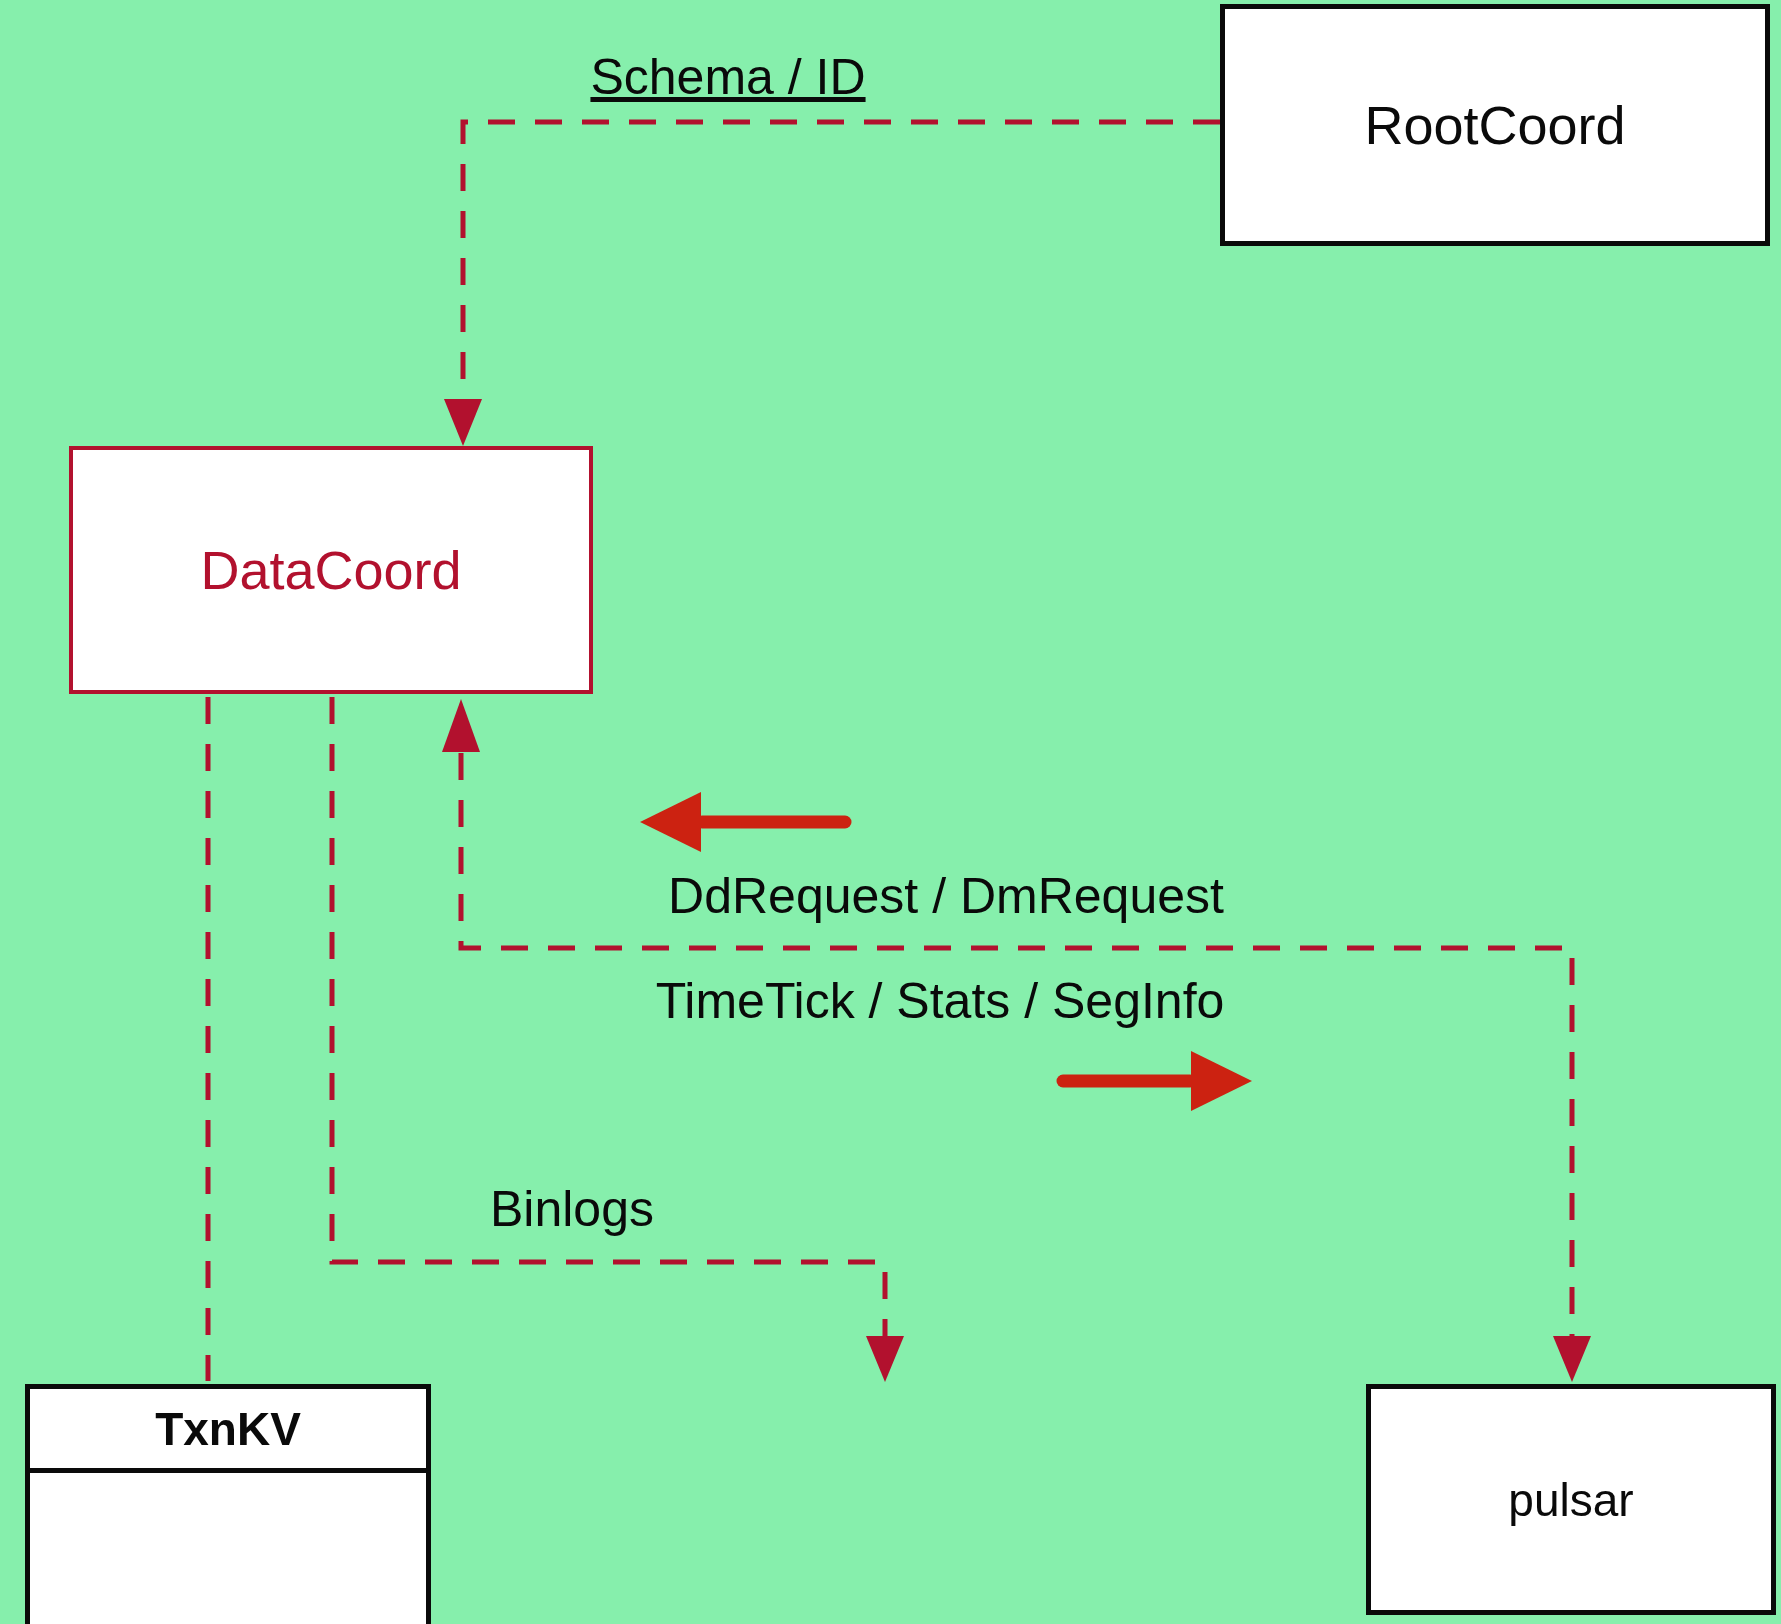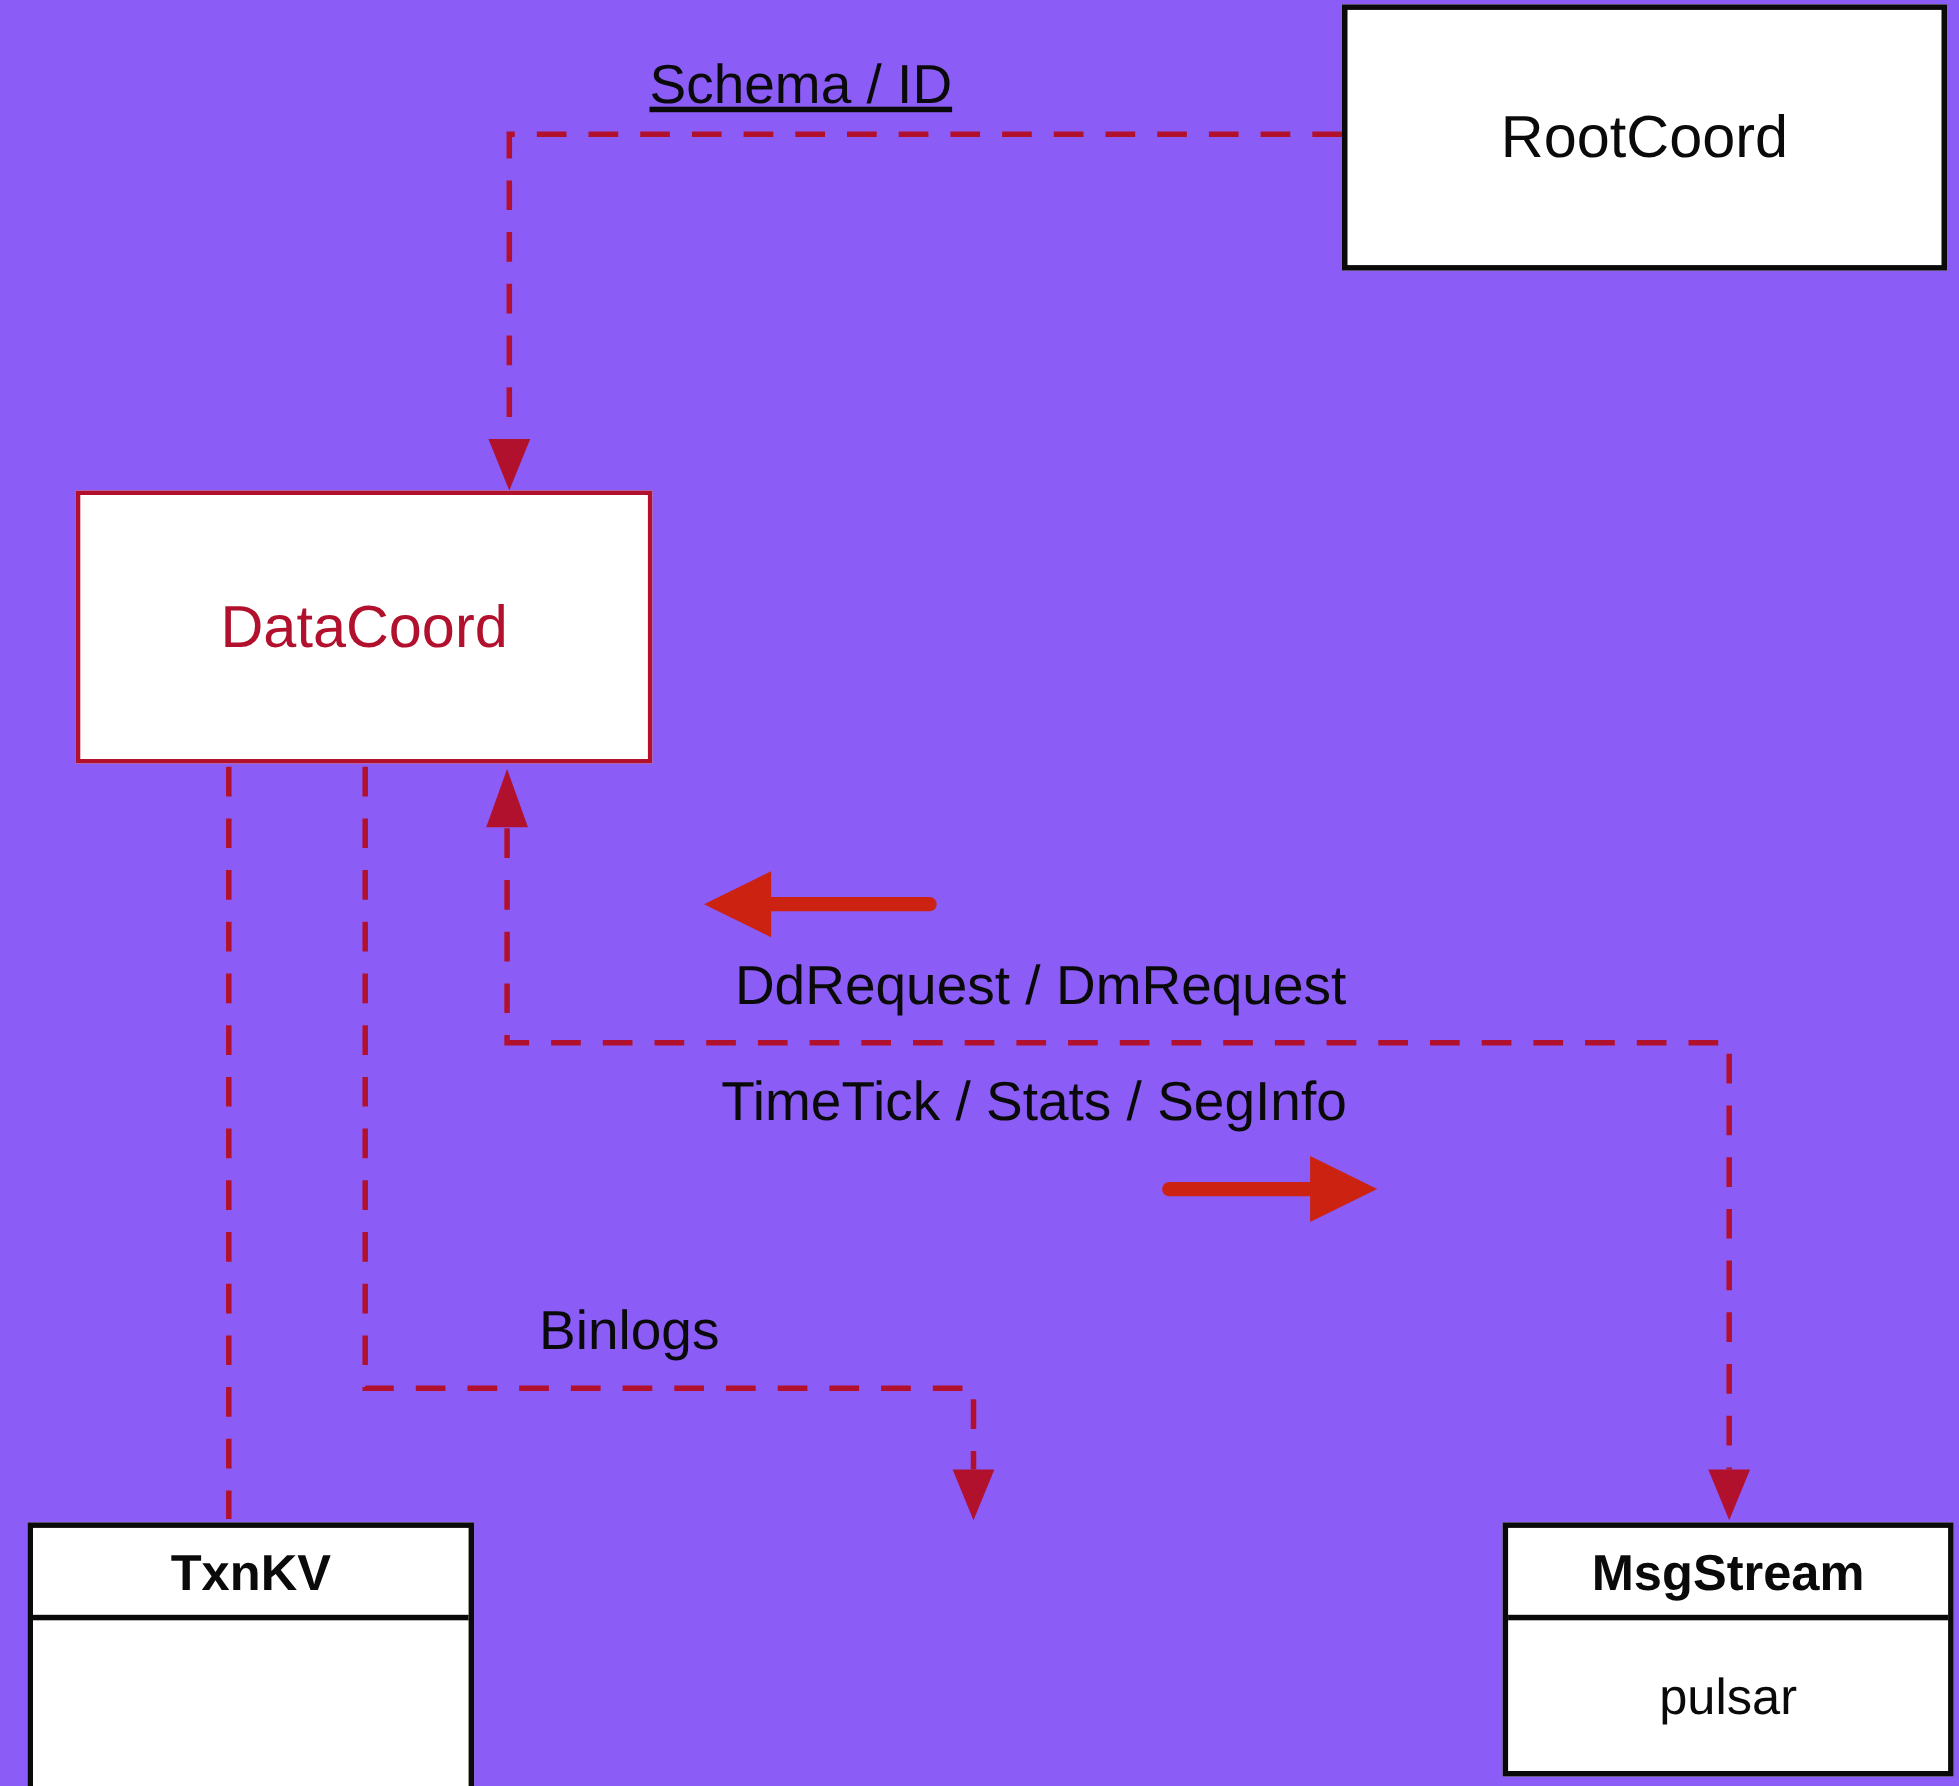--- a/index.html
+++ b/index.html
@@ -4,21 +4,21 @@
 <style>
   :root{
     --line:#b2112e;
     --arrow:#cc2211;
     --black:#0a0a0a;
   }
   html,body{margin:0;padding:0;background:#fff;}
   .canvas{
     position:relative;
     width:1781px;height:1624px;
-    background:#8b5cf6;
+    background:#86efac;
     font-family:"Liberation Sans", sans-serif;
     color:var(--black);
     overflow:hidden;
   }
   .wires{position:absolute;left:0;top:0;width:1781px;height:1624px;}
   .dashed{stroke:var(--line);stroke-width:5;fill:none;stroke-dasharray:27 20;}
   .head{fill:var(--line);stroke:none;}
   .ashaft{stroke:var(--arrow);stroke-width:13;fill:none;stroke-linecap:round;}
   .ahead{fill:var(--arrow);stroke:none;}
 
@@ -82,21 +82,20 @@
   <div class="node datacoord">
     <div class="title">DataCoord</div>
   </div>
 
   <div class="store txnkv">
     <div class="store-header">TxnKV</div>
   </div>
 
 
   <div class="store msgstream">
-    <div class="store-header">MsgStream</div>
     <div class="store-body">
       <span>pulsar</span>
     </div>
   </div>
 
   <div class="edge-label lbl-schema">Schema / ID</div>
   <div class="edge-label lbl-ddreq">DdRequest / DmRequest</div>
   <div class="edge-label lbl-timetick">TimeTick / Stats / SegInfo</div>
   <div class="edge-label lbl-binlogs">Binlogs</div>
 

